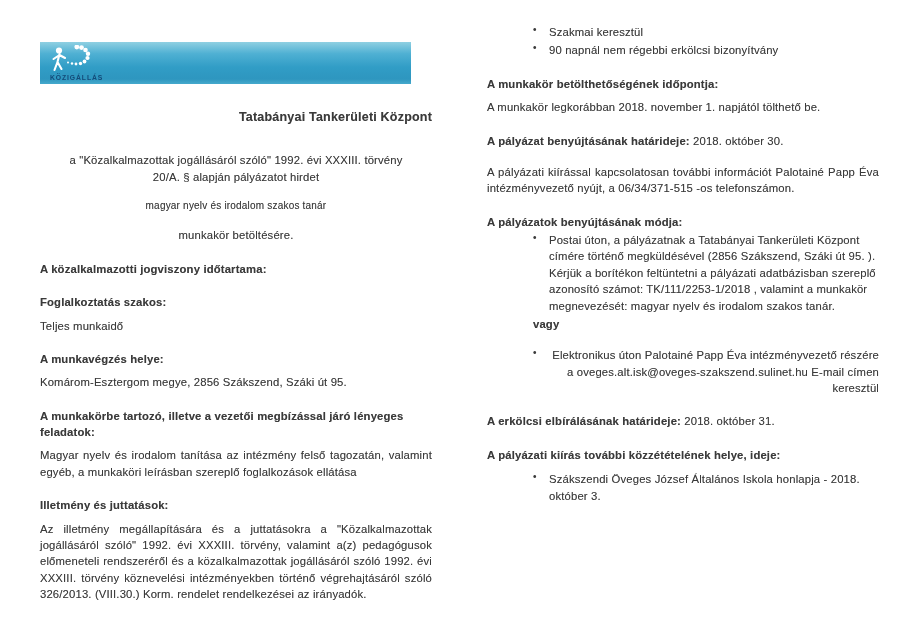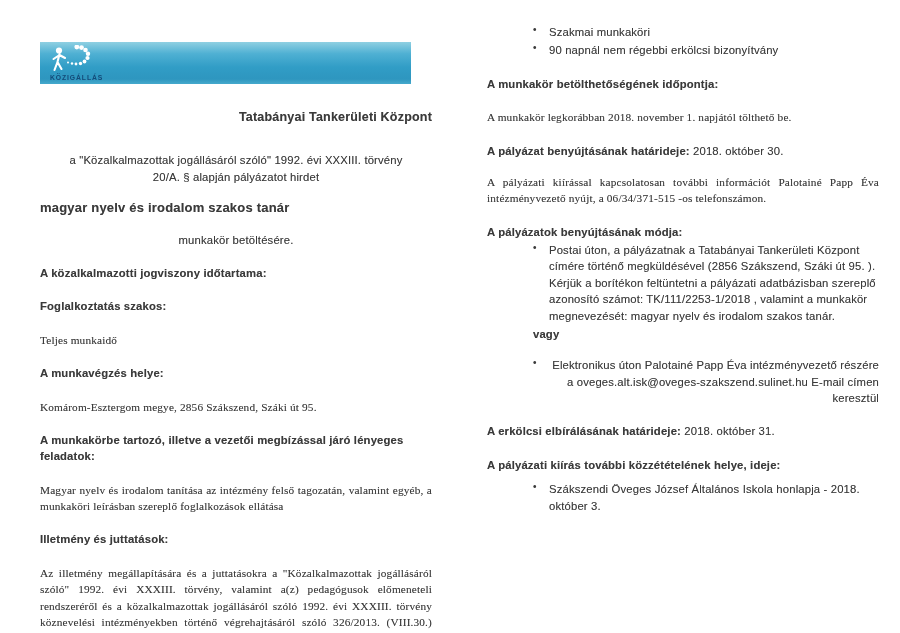--- a/index.html
+++ b/index.html
@@ -40,25 +40,25 @@
     font-size:12.5px;font-weight:bold;text-align:right;
     margin:24px 0 0 0;letter-spacing:.2px;
   }
   p.intro{
     text-align:center;margin:26px 18px 0 18px;
   }
   h2.school{
     font-size:12px;font-weight:bold;text-align:center;margin:14px 0 0 0;
   }
   h3.position{
-    font-size:13px;font-weight:bold;margin:14px 0 0 0;letter-spacing:.2px;
+    font-size:10px;font-weight:normal;text-align:center;margin:14px 0 0 0;letter-spacing:.2px;
   }
   p.posnote{text-align:center;margin:14px 0 0 0;}
   .sec-h{font-weight:bold;margin:17px 0 0 0;}
-  .sec-p{margin:17px 0 0 0;font-family:Liberation Serif, serif;}
+  .sec-p{margin:7px 0 0 0;}
   .sec-p.justify{text-align:justify;}
   .inline-h{margin:17px 0 0 0;}
   .inline-h .lbl{font-weight:bold;}
   ul.bullets{
     list-style:none;margin:8px 0 0 0;padding:0 0 0 46px;
   }
   ul.bullets li{
     position:relative;padding-left:16px;margin:0 0 2px 0;
   }
   ul.bullets li::before{
@@ -123,21 +123,21 @@
     <p class="sec-p justify">Magyar nyelv és irodalom tanítása az intézmény felső tagozatán, valamint egyéb, a munkaköri leírásban szereplő foglalkozások ellátása</p>
 
     <p class="sec-h">Illetmény és juttatások:</p>
     <p class="sec-p justify">Az illetmény megállapítására és a juttatásokra a "Közalkalmazottak jogállásáról szóló" 1992. évi XXXIII. törvény, valamint a(z) pedagógusok előmeneteli rendszeréről és a közalkalmazottak jogállásáról szóló 1992. évi XXXIII. törvény köznevelési intézményekben történő végrehajtásáról szóló 326/2013. (VIII.30.) Korm. rendelet rendelkezései az irányadók.</p>
 
   </div>
 
   <div class="col right">
 
     <ul class="bullets" style="margin-top:0;">
-      <li>Szakmai munkaköri</li>
+      <li>Szakmai keresztül</li>
       <li>90 napnál nem régebbi erkölcsi bizonyítvány</li>
     </ul>
 
     <p class="sec-h">A munkakör betölthetőségének időpontja:</p>
     <p class="sec-p">A munkakör legkorábban 2018. november 1. napjától tölthető be.</p>
 
     <p class="inline-h">
       <span class="lbl">A pályázat benyújtásának határideje:</span>
       <span>2018. október 30.</span>
     </p>

